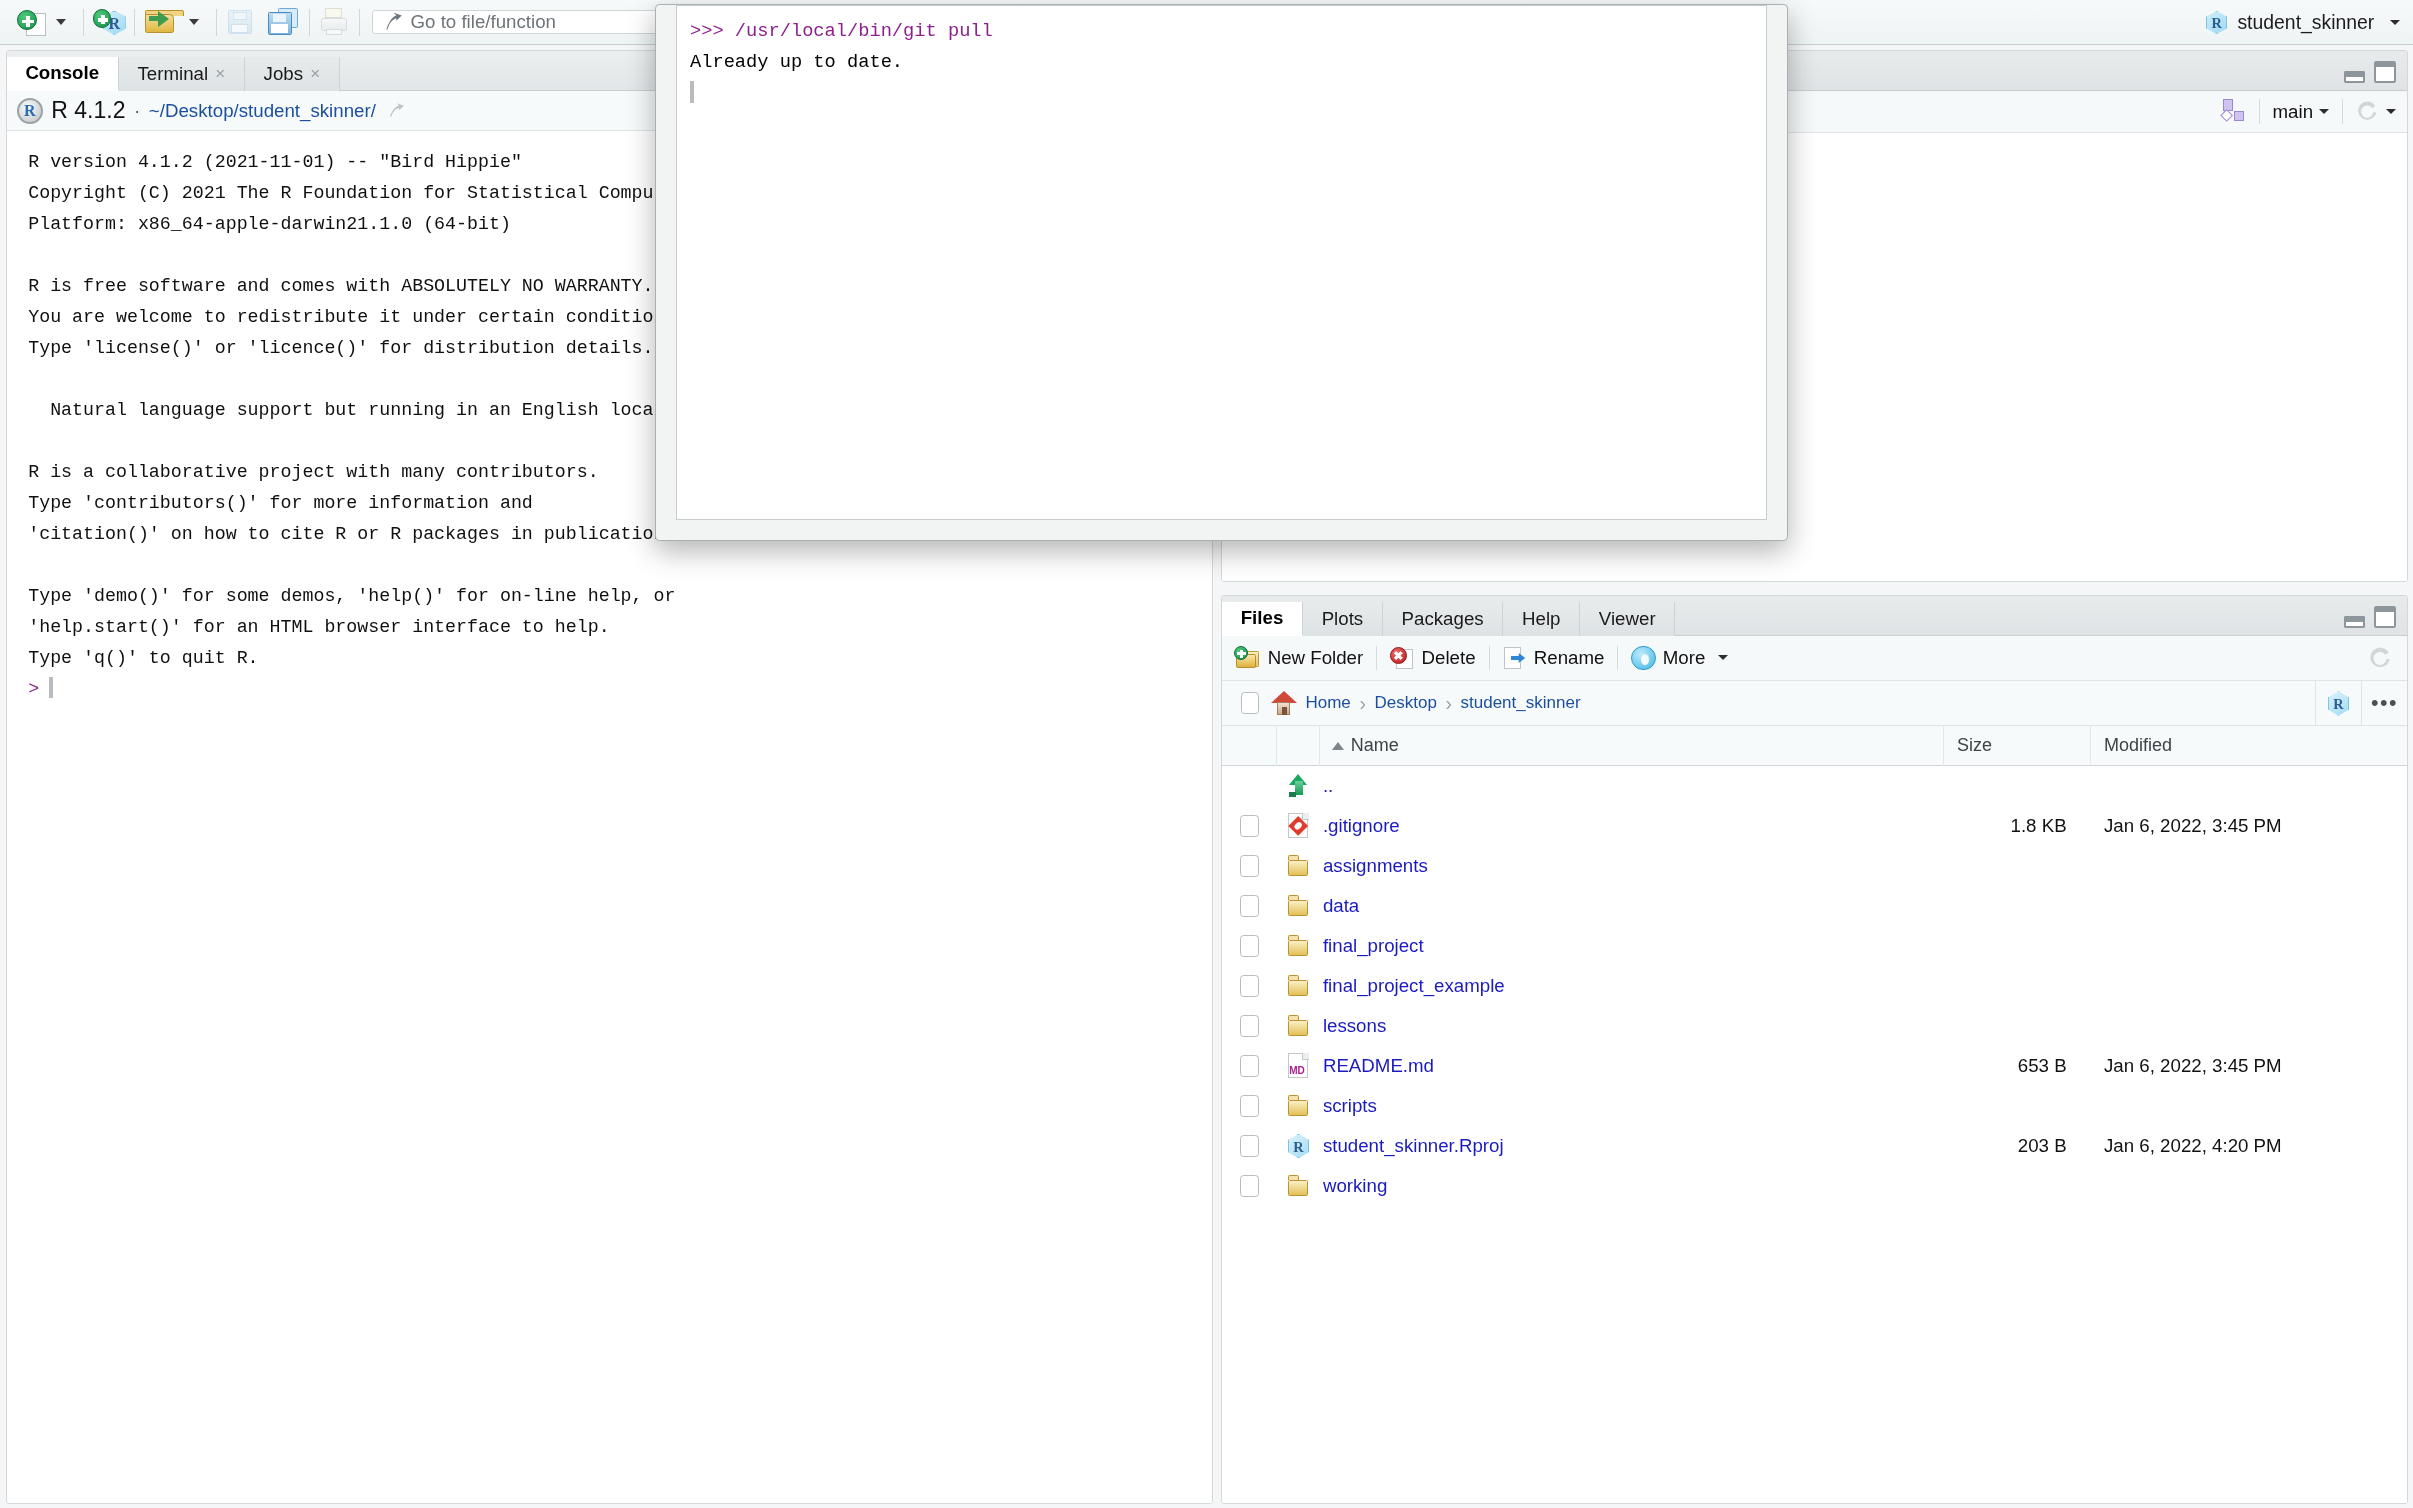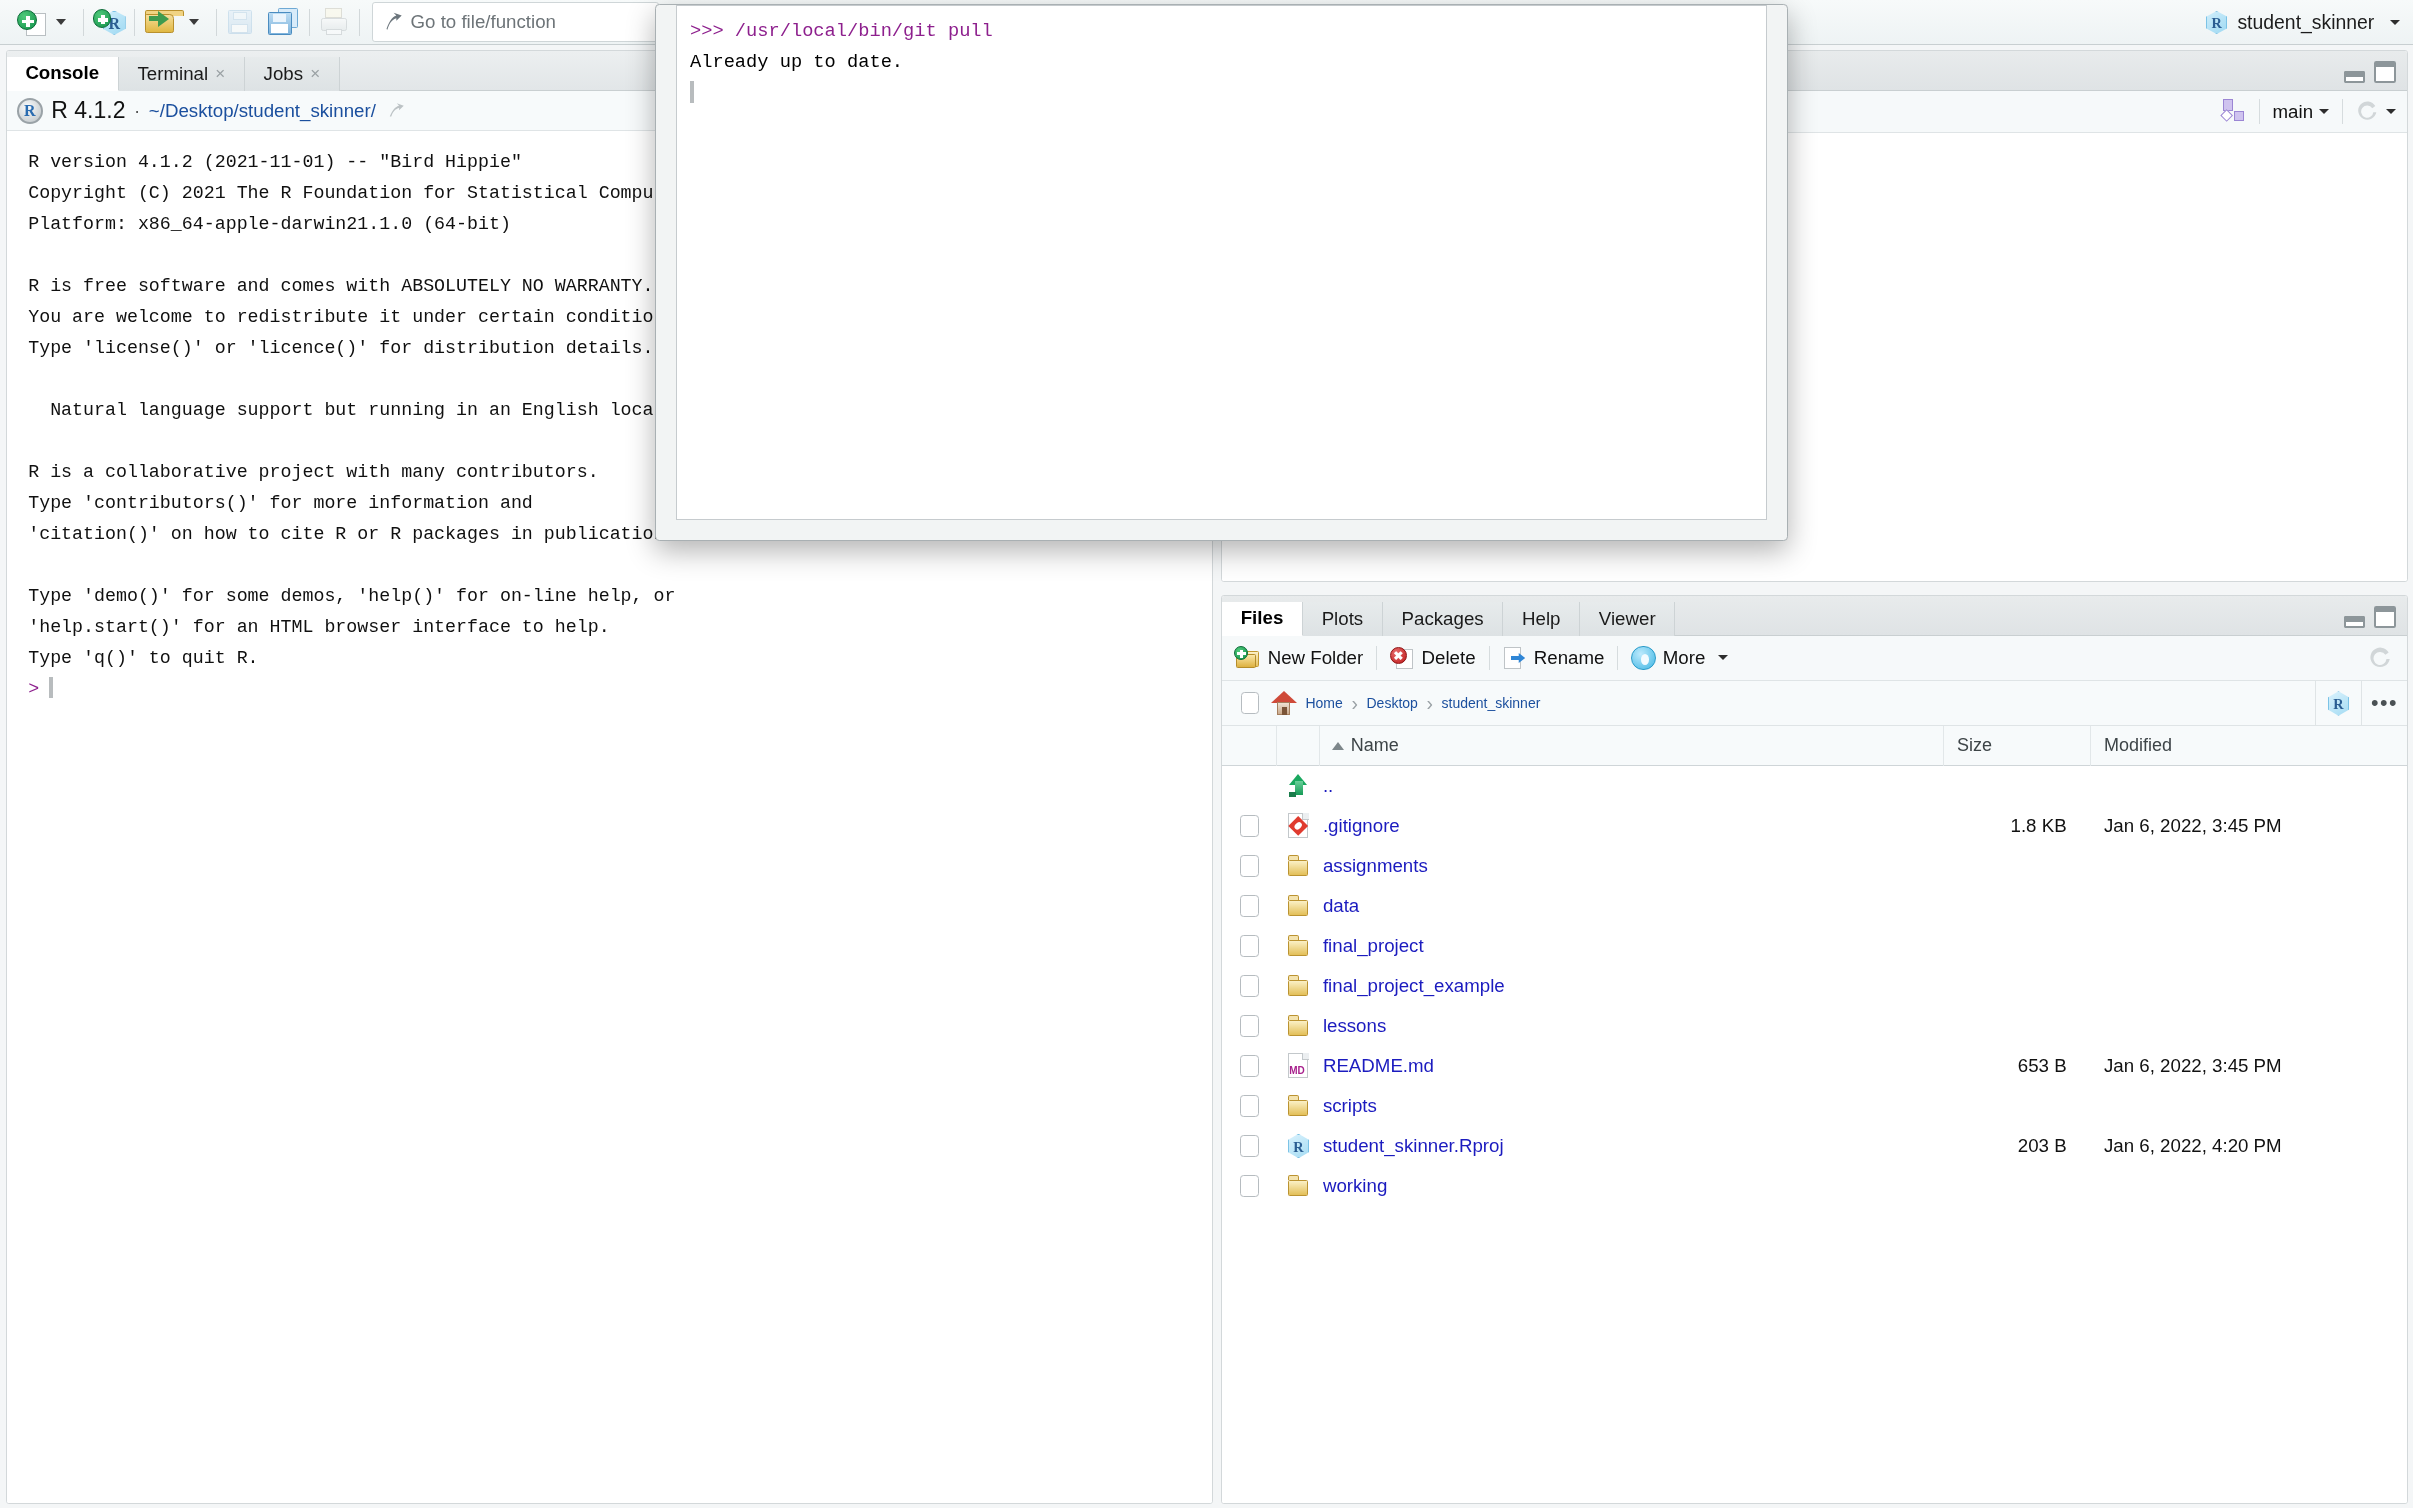--- a/index.html
+++ b/index.html
@@ -119,21 +119,21 @@
   .ic-saveall .lbl  { position:absolute; left:5px; top:17px; width:16.5px; height:8.6px; background:#fff; }
 
   
   .ic-print { position:relative; width:32px; height:30px; opacity:.45; }
   .ic-print .paper { position:absolute; left:7.2px; top:1.4px; width:17px; height:10px; background:#fdf8e3; border:1.1px solid #c2bfb0;}
   .ic-print .body { position:absolute; left:2.9px; top:10.8px; width:26px; height:13px; background:linear-gradient(to bottom,#fbfbfb,#dfe3e5); border:1.1px solid #b7bdc0; border-radius:2.2px;}
   .ic-print .out { position:absolute; left:8px; top:21.5px; width:16px; height:6.5px; background:#fff; border:1.1px solid #b7bdc0;}
 
   
   #gotofile {
-    width: 287px; height: 40px; background:#fff; border:0.7px solid #cfd6d8;
+    width: 287px; height: 24px; background:#fff; border:0.7px solid #cfd6d8;
     border-radius:2.9px; display:flex; align-items:center; padding-left:8.6px;
     margin-left: 4.3px;
   }
   .ic-goto { width:21.5px; height:21.5px; position:relative; flex:0 0 auto; }
   .ic-goto svg { width:21.5px; height:21.5px; }
   #gotofile .ph { font-size:18.7px; color:#6d7478; margin-left:7.2px; }
 
   
   #projchip {
     position:absolute; right:13px; top:0; height:45px;
@@ -253,21 +253,21 @@
 
   .fpath {
     height:45px; background:#f7fafb; border-bottom:0.7px solid #dfe4e6;
     display:flex; align-items:center; padding-left:11.5px; flex:0 0 auto; position:relative;
   }
   .cb { width:18.7px;height:21.5px;border:1.4px solid #b6bcc0;border-radius:3.6px;background:#fff;flex:0 0 auto; }
   .homeic{position:relative;width:26px;height:24.4px;margin:0 8.6px 0 11.5px;}
   .homeic .roof{position:absolute;left:0;top:0;width:0;height:0;border-left:13px solid transparent;border-right:13px solid transparent;border-bottom:12.2px solid #cf4a39;}
   .homeic .wall{position:absolute;left:6.5px;top:10.8px;width:13px;height:13.6px;background:linear-gradient(to bottom,#f0e2d2,#c9a98c);border:0.7px solid #a57e5d;}
   .homeic .door{position:absolute;left:10.8px;top:16px;width:5px;height:8.6px;background:#7b5437;}
-  .crumb{font-size:14px;color:#1b4f9e;}
+  .crumb{font-size:17px;color:#1b4f9e;}
   .crumbsep{font-size:19.4px;color:#9aa1a5;margin:0 8.6px;}
   .fpath .rgt{position:absolute;right:0;top:0;height:45px;display:flex;align-items:center;}
   .fpath .rgt .cell{width:46px;height:45px;display:flex;align-items:center;justify-content:center;border-left:0.7px solid #dfe4e6;}
   .dots{font-size:21.5px;color:#4a5154;letter-spacing:1.4px;line-height:7.2px;}
 
   .fhead {
     height:40px; background:#f7fafb; border-bottom:0.7px solid #cfd5d8;
     display:flex; align-items:center; font-size:18px; color:#3d4447; flex:0 0 auto;
   }
   .fhead .c0{width:55px;border-right:0.7px solid #e2e7e9;height:40px;}

